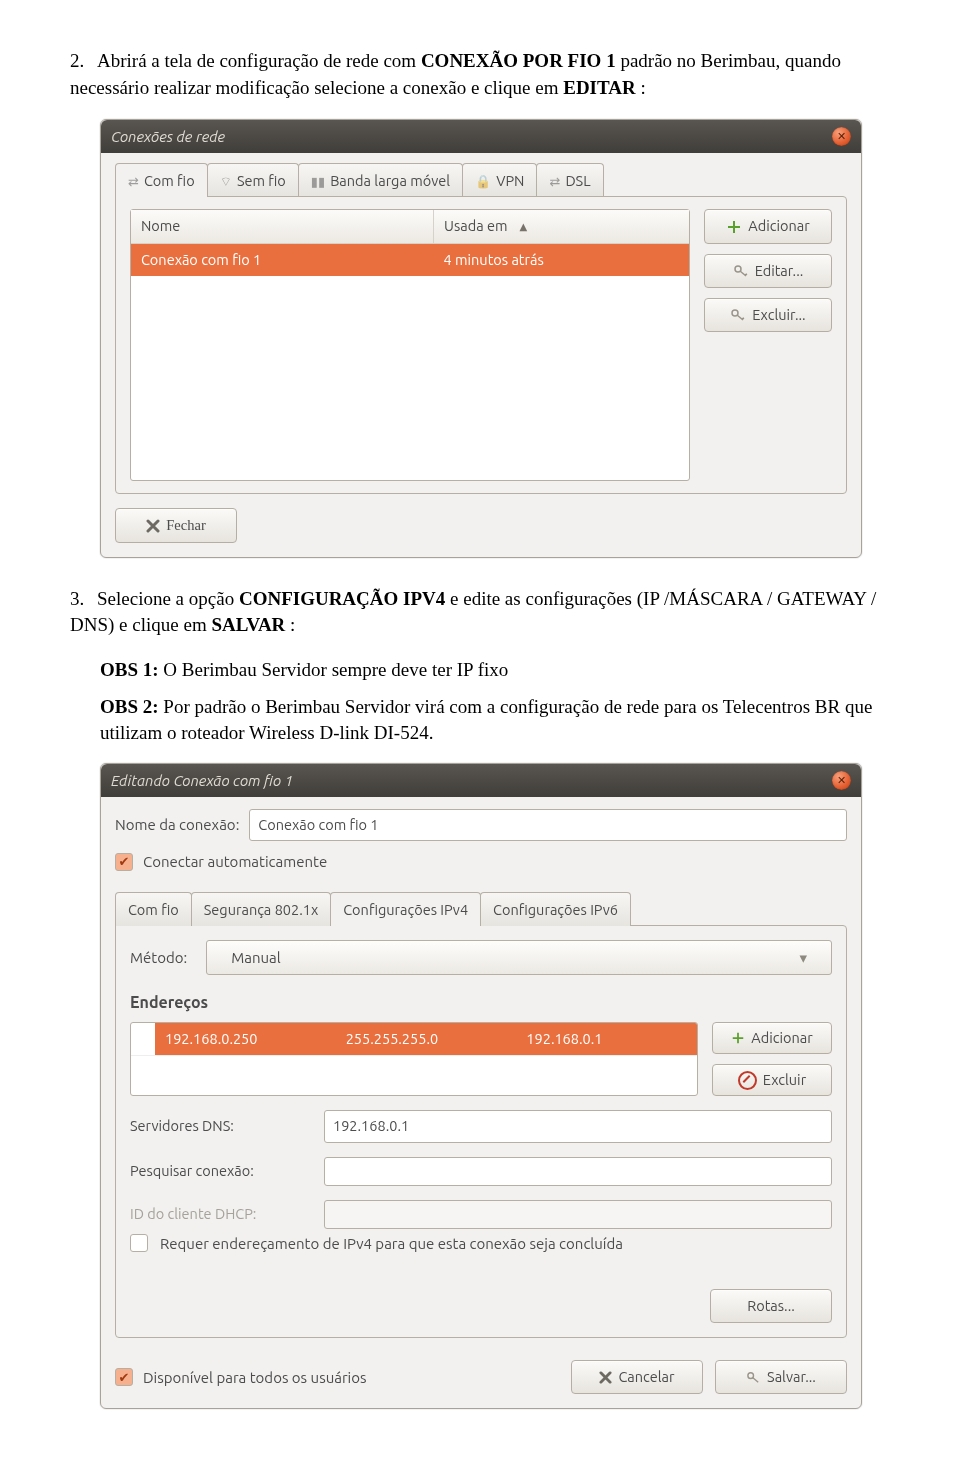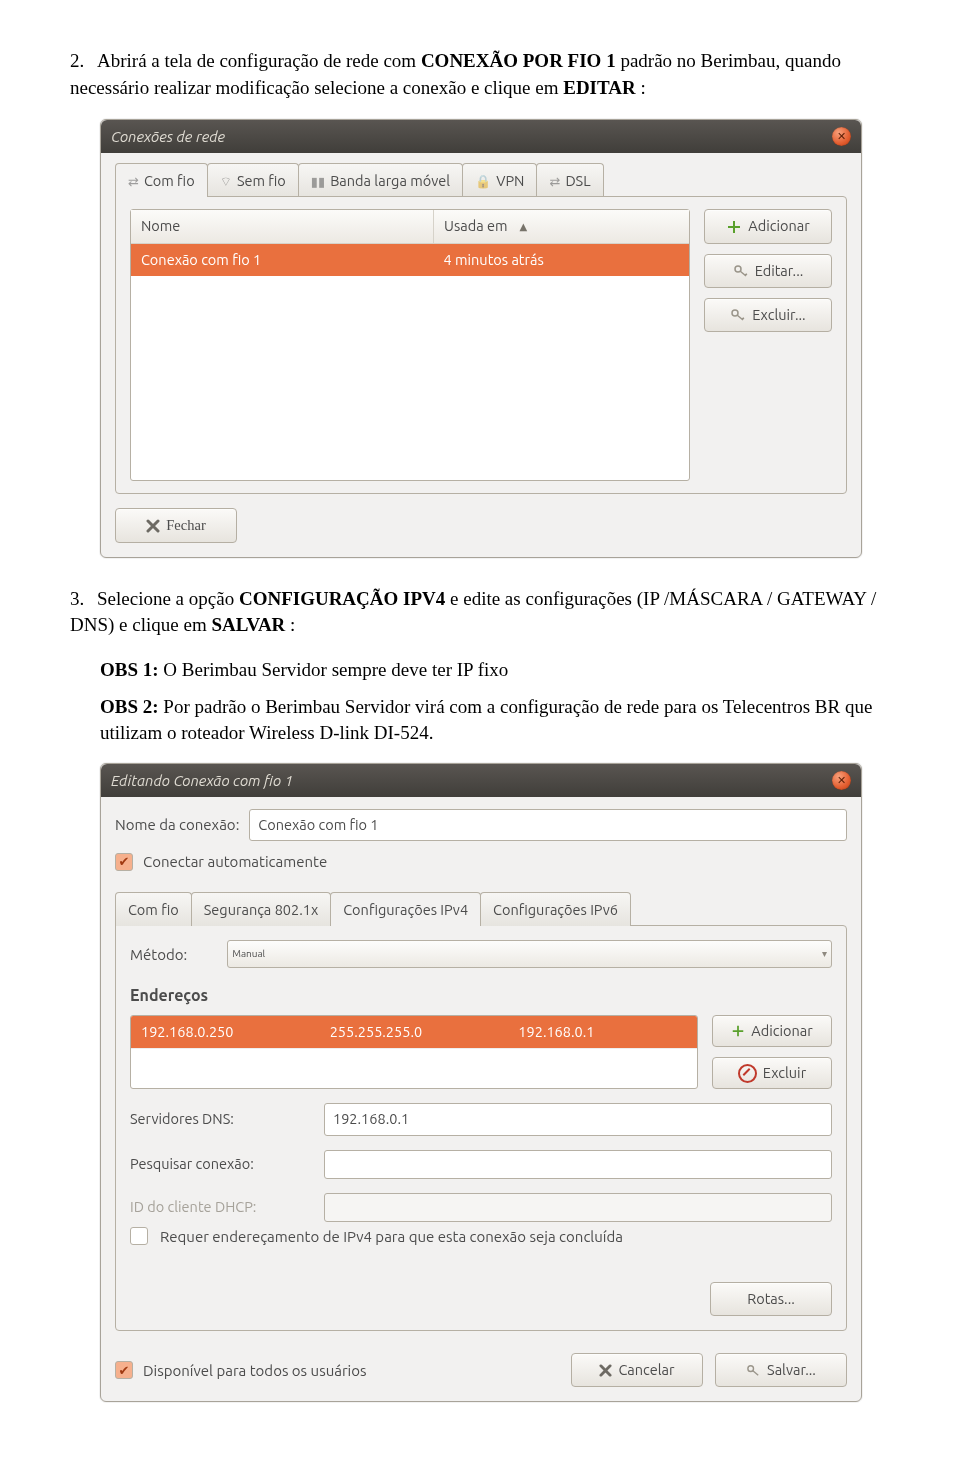--- a/index.html
+++ b/index.html
@@ -170,28 +170,27 @@
     margin: -1px 14px 10px 14px;
     border:1px solid #b6b0a4;
     border-radius:0 4px 4px 4px;
     padding:14px 14px 14px 14px;
     background:#f2f1f0;
   }
   .sel {
     border:1px solid #b6b0a4;
     border-radius:3px;
     background: linear-gradient(#fdfdfc,#ece9e3);
-    padding:6px 4px;
+    padding:6px 24px;
     display:flex;
     align-items:center;
     justify-content:space-between;
     flex:1;
     color:#4c4c4c;
-    font-size:10px;
-    margin-left:12px;
+    font-size:15px;
   }
   .sel .caret { color:#8e897f; }
   .sect-h {
     font-weight:bold;
     color:#4c4c4c;
     font-size:16px;
     margin:16px 0 8px 0;
   }
   .addrwrap { display:flex; gap:14px; }
   .addrtable {
@@ -209,20 +208,21 @@
   .addrtable .thead > div {
     flex:1;
     padding:6px 10px;
     border-right:1px solid #d6d2c9;
     font-size:14.5px;
   }
   .addrtable .trow {
     display:flex;
     background:#e9703e;
     color:#fff;
+    margin-left:24px;
   }
   .addrtable .trow > div { flex:1; padding:6px 10px; font-size:14.5px; }
   .addrtable .trow2 {
     display:flex; border-top:1px solid #eee;
   }
   .addrtable .trow2 > div { flex:1; padding:6px 10px; height:16px; }
   .kv { display:flex; align-items:center; gap:14px; margin-top:14px; }
   .kv .lbl { width:180px; font-size:14.5px; }
   .kv .val { flex:1; }
   .faded { color:#a6a29a; }
@@ -390,21 +390,21 @@
       </div>
     <div class="tab active">
         <span>Configurações IPv4</span>
       </div>
     <div class="tab">
         <span>Configurações IPv6</span>
       </div>
   </div>
 
   <div class="panel2">
-    <div style="display:flex; align-items:center; gap:28px;">
+    <div style="display:flex; align-items:center; gap:19px;">
       <span>Método:</span>
       <div class="sel">
         <span>Manual</span>
         <span class="caret">▾</span>
       </div>
     </div>
 
     <div class="sect-h">Endereços</div>
 
     <div class="addrwrap">

